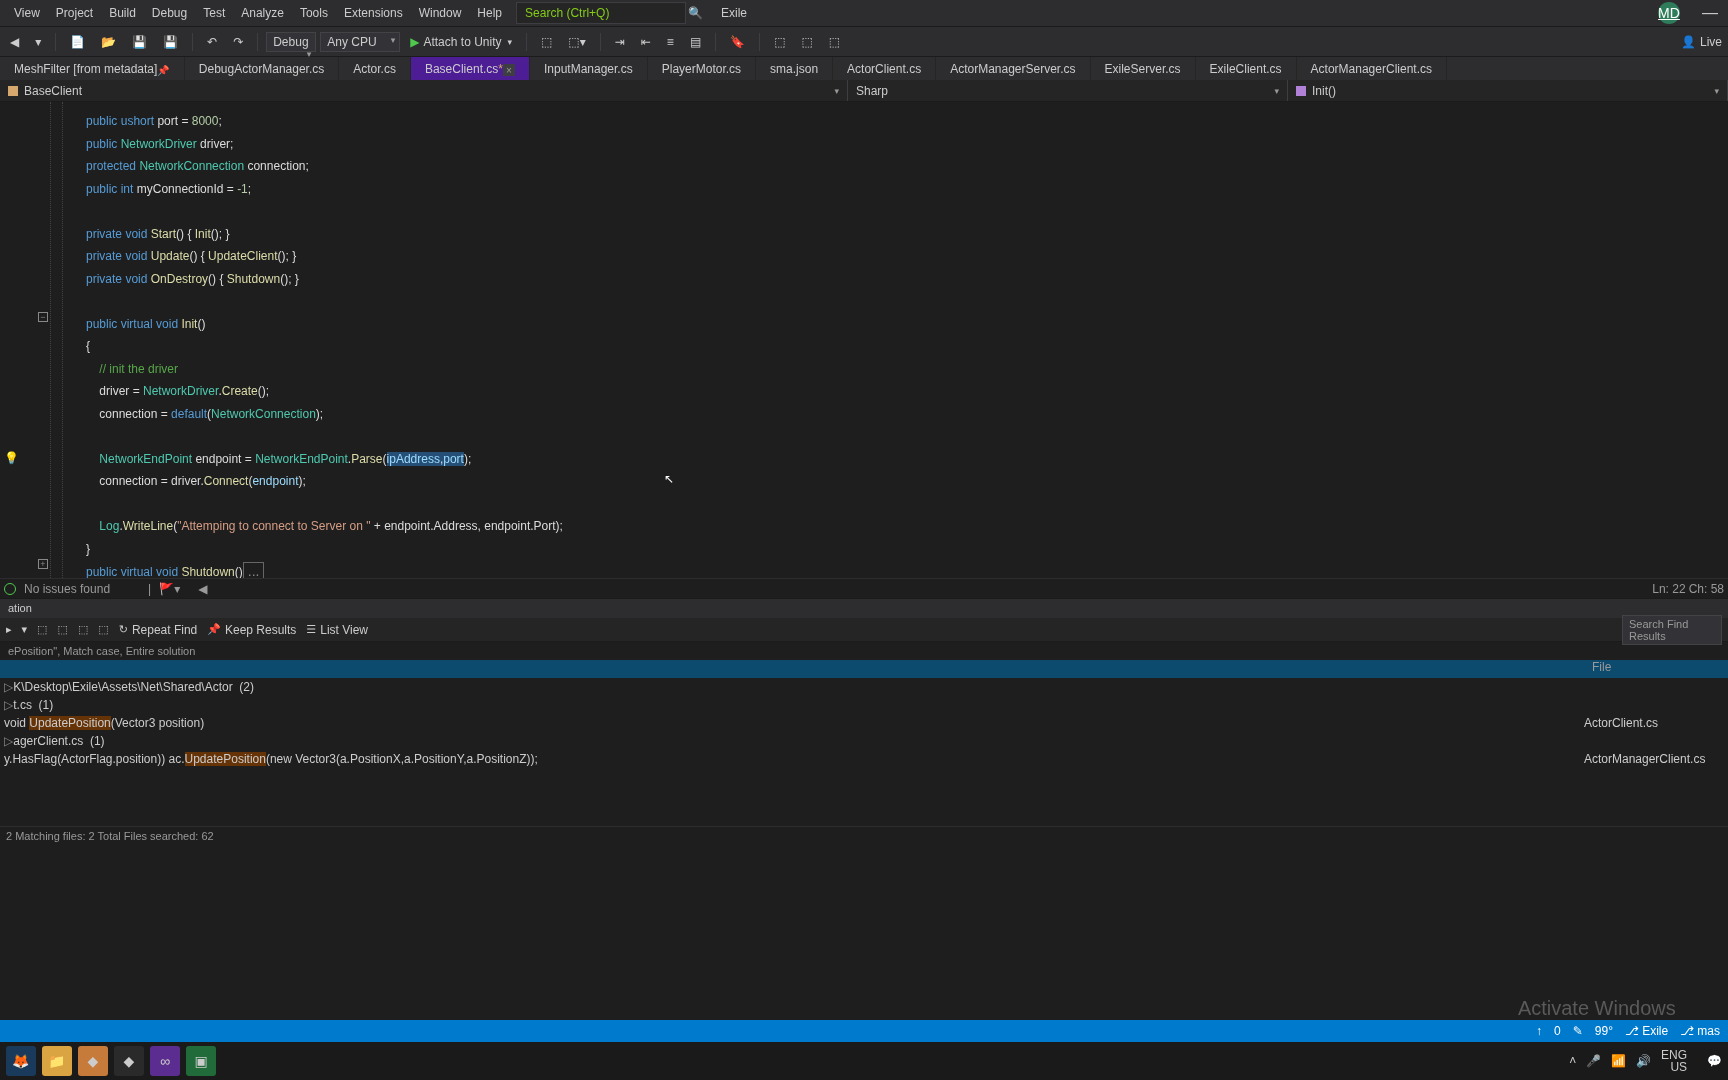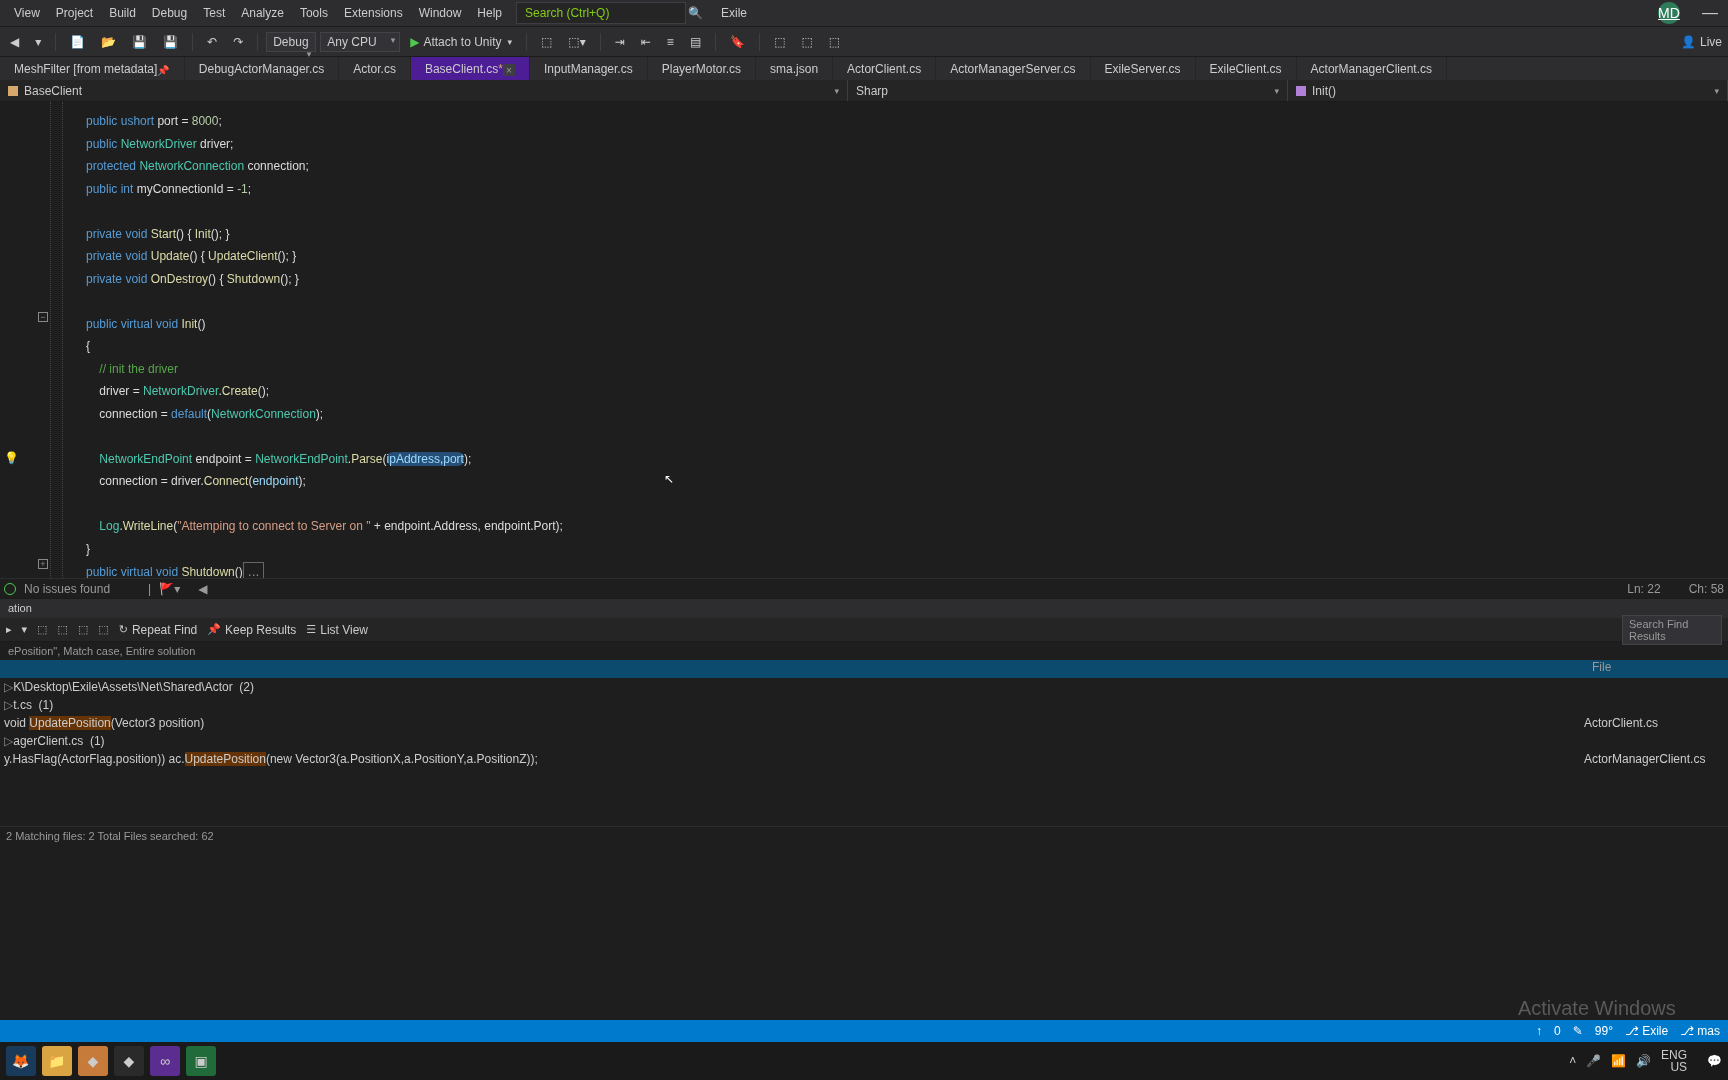--- a/index.html
+++ b/index.html
@@ -45,28 +45,28 @@
   .guide { position:absolute; left:50px; top:0; width:1px; height:100%; border-left:1px dotted #444;}
   .guide.g2 { left:62px; }
   .code { position:absolute; left:86px; top:8px; white-space:pre; color:#dcdcdc; }
   .kw { color:#569cd6; }
   .type { color:#4ec9b0; }
   .str { color:#d69d85; }
   .cmt { color:#57a64a; }
   .num { color:#b5cea8; }
   .fn { color:#dcdcaa; }
   .param { color:#9cdcfe; }
-  .sel { background:#264f78;border-radius:6px; }
+  .sel { background:#264f78; }
   .collapsed { border:1px solid #666; color:#888; padding:0 4px; font-size:14px;}
   .cursor-ptr { position:absolute; left:664px; top:366px; color:#fff; font-size:12px;}
   
   
   .issues { height:20px; background:#1e1e1e; border-top:1px solid #2d2d30; display:flex; align-items:center; padding:0 4px; color:#999; font-size:11px; gap:8px;}
   .issues .ok { width:12px; height:12px; border:1px solid #4ec94e; border-radius:50%; display:inline-block;}
-  .issues .right { margin-left:auto; display:flex; gap:28px;}
+  .issues .right { margin-left:auto; display:flex; gap:3px;}
   
   
   .find-hdr { height:20px; background:#2d2d30; border-top:1px solid #1b1b1c; padding:3px 8px; color:#ccc; font-size:11px;}
   .find-toolbar { height:24px; background:#252526; display:flex; align-items:center; padding:0 6px; gap:10px; border-bottom:1px solid #1b1b1c;}
   .find-toolbar .btn { color:#ccc; font-size:11px; display:flex; align-items:center; gap:4px;}
   .find-search { margin-left:auto; background:#333337; border:1px solid #434346; padding:2px 6px; color:#999; width:100px; font-size:11px;}
   .find-sub { padding:3px 8px; color:#999; font-size:11px; background:#1e1e1e;}
   .find-cols { height:18px; background:#0c4a6e; display:flex; color:#999; font-size:11px;}
   .find-cols .c1 { flex:1; }
   .find-cols .c2 { width:140px; padding-left:4px;}

